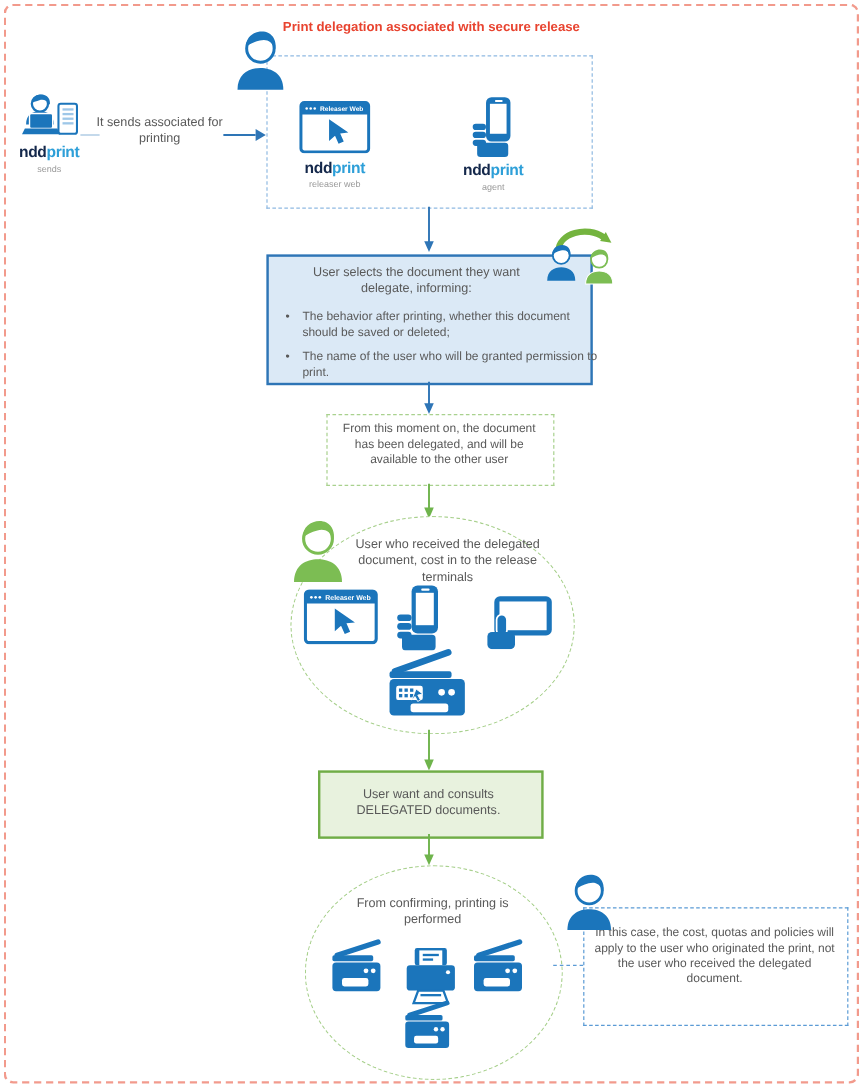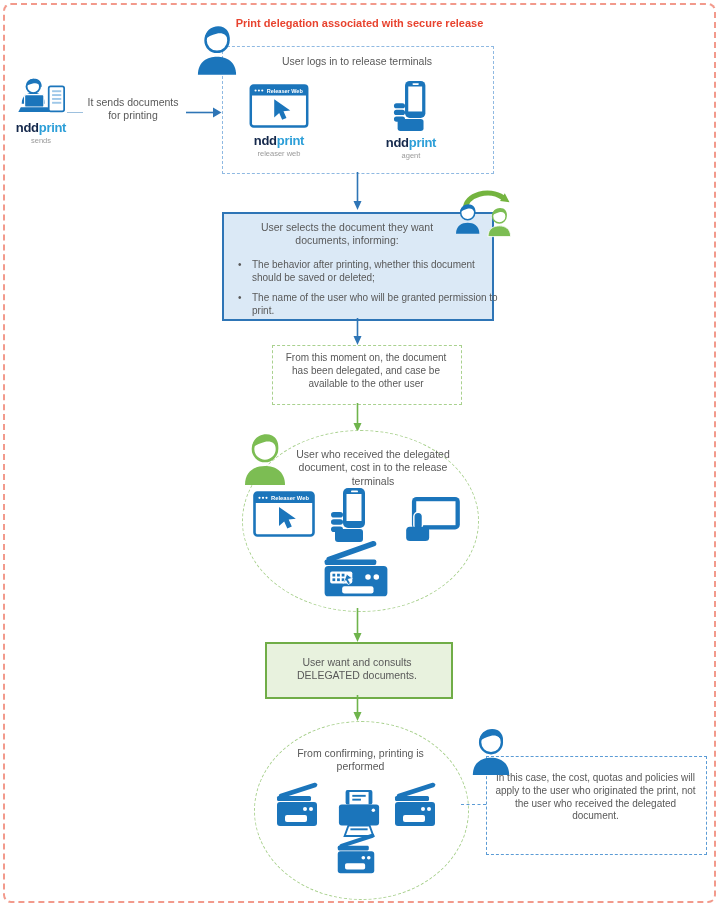--- a/index.html
+++ b/index.html
@@ -54,37 +54,36 @@
       <rect x="39.5" y="25" width="9.5" height="2" fill="#9ec7e8"></rect>
       <rect x="11" y="17.5" width="20" height="13" rx="1.5" fill="currentColor" stroke="#fff" stroke-width="1.2"></rect>
       <path d="M7 30.5 L35 30.5 L37.5 35.5 L4.5 35.5 Z" fill="currentColor"></path>
     </svg>
   </div>
   <div class="abs brand" style="left:0px;top:118px;width:82px;">
     <span class="ndd">ndd</span><span class="print">print</span>
     <span class="sub">sends</span>
   </div>
   <div class="abs conn-line" style="left:67px;top:112px;width:16px;"></div>
-  <div class="abs txt" style="left:80px;top:96px;width:106px;">It sends documents for printing</div>
+  <div class="abs txt" style="left:80px;top:96px;width:106px;">It sends associated for printing</div>
   <div class="abs" style="left:186px;top:107px;">
     <svg width="36" height="11">
         <line x1="0" y1="5.5" x2="27" y2="5.5" stroke="#2e75b6" stroke-width="1.6"></line>
         <polygon points="27,0.5 27,10.5 35.5,5.5" fill="#2e75b6"></polygon>
       </svg>
   </div>
 
   <div class="abs z2" style="left:196px;top:23px;width:42px;height:52px;">
     <svg viewBox="0 0 44 54" width="42" height="52" class="ic-blue">
       <path d="M2 54 C2 40 12 35 22 35 C32 35 42 40 42 54 Z" fill="currentColor"></path>
       <circle cx="22" cy="18" r="12" fill="#fff" stroke="currentColor" stroke-width="2.6"></circle>
       <path d="M9.6 17 C8.5 6 21 0.5 29 4.5 C34.5 7.3 36 13.5 35 18.5 C32 11.5 27.5 9.5 21.5 11 C16.5 12.3 12 14.3 9.6 17 Z" fill="currentColor"></path>
     </svg>
   </div>
   <div class="abs login-box"></div>
-  <div class="abs txt" style="left:240px;top:55px;width:234px;">User logs in to release terminals</div>
   <div class="abs" style="left:249px;top:84px;">
     <svg viewBox="0 0 62 46" width="60" height="44" class="ic-blue">
       <rect x="1.5" y="1.5" width="59" height="43" rx="3" fill="#fff" stroke="currentColor" stroke-width="2.6"></rect>
       <path d="M1.5 4.5 a3 3 0 0 1 3 -3 h53 a3 3 0 0 1 3 3 v7.5 h-59 Z" fill="currentColor"></path>
       <circle cx="6.5" cy="6.8" r="1.1" fill="#fff"></circle>
         <circle cx="10" cy="6.8" r="1.1" fill="#fff"></circle>
         <circle cx="13.5" cy="6.8" r="1.1" fill="#fff"></circle>
       <text x="37" y="9.2" font-size="5.8" font-weight="bold" fill="#fff" text-anchor="middle">Releaser Web</text>
       <path d="M26 16 L26 35 L31.2 30.4 L34.3 37.4 L38.8 35.5 L35.7 28.4 L42.8 27.7 Z" fill="currentColor"></path>
     </svg>
@@ -110,21 +109,21 @@
   </div>
 
   <div class="abs" style="left:353px;top:172px;">
     <svg width="9" height="38">
         <line x1="4.5" y1="0" x2="4.5" y2="30" stroke="#2e75b6" stroke-width="1.6"></line>
         <polygon points="0.5,29 8.5,29 4.5,38" fill="#2e75b6"></polygon>
       </svg>
   </div>
 
   <div class="abs select-box"></div>
-  <div class="abs txt" style="left:247px;top:221px;width:200px;">User selects the document they want documents, informing:</div>
+  <div class="abs txt" style="left:247px;top:221px;width:200px;">User selects the document they want delegate, informing:</div>
   <ul class="abs bullets" style="left:226px;top:258px;width:252px;">
     <li>The behavior after printing, whether this document should be saved or deleted;</li>
     <li>The name of the user who will be granted permission to print.</li>
   </ul>
   <div class="abs z2" style="left:452px;top:186px;">
     <svg viewBox="0 0 70 62" width="66" height="59">
       <path d="M14 25 C14 8 40 2 54 12" stroke="#74b43f" stroke-width="5.5" fill="none" stroke-linecap="round"></path>
       <polygon points="61,17 51,15.5 56,7.5" fill="#74b43f"></polygon>
       <g transform="translate(3,17) scale(0.62)" fill="#1b75bb">
         <path d="M2 54 C2 40 12 35 22 35 C32 35 42 40 42 54 Z"></path>
@@ -140,21 +139,21 @@
   </div>
 
   <div class="abs" style="left:353px;top:318px;">
     <svg width="9" height="27">
         <line x1="4.5" y1="0" x2="4.5" y2="19" stroke="#2e75b6" stroke-width="1.6"></line>
         <polygon points="0.5,18 8.5,18 4.5,27" fill="#2e75b6"></polygon>
       </svg>
   </div>
 
   <div class="abs note-box"></div>
-  <div class="abs txt" style="left:280px;top:352px;width:172px;font-size:10px;">From this moment on, the document has been delegated, and case be available to the other user</div>
+  <div class="abs txt" style="left:280px;top:352px;width:172px;font-size:10px;">From this moment on, the document has been delegated, and will be available to the other user</div>
 
   <div class="abs" style="left:353px;top:403px;">
     <svg width="9" height="29">
         <line x1="4.5" y1="0" x2="4.5" y2="21" stroke="#6fb44c" stroke-width="1.6"></line>
         <polygon points="0.5,20 8.5,20 4.5,29" fill="#6fb44c"></polygon>
       </svg>
   </div>
 
   <div class="abs ellipse ellipse1"></div>
   <div class="abs z2" style="left:243px;top:431px;">

